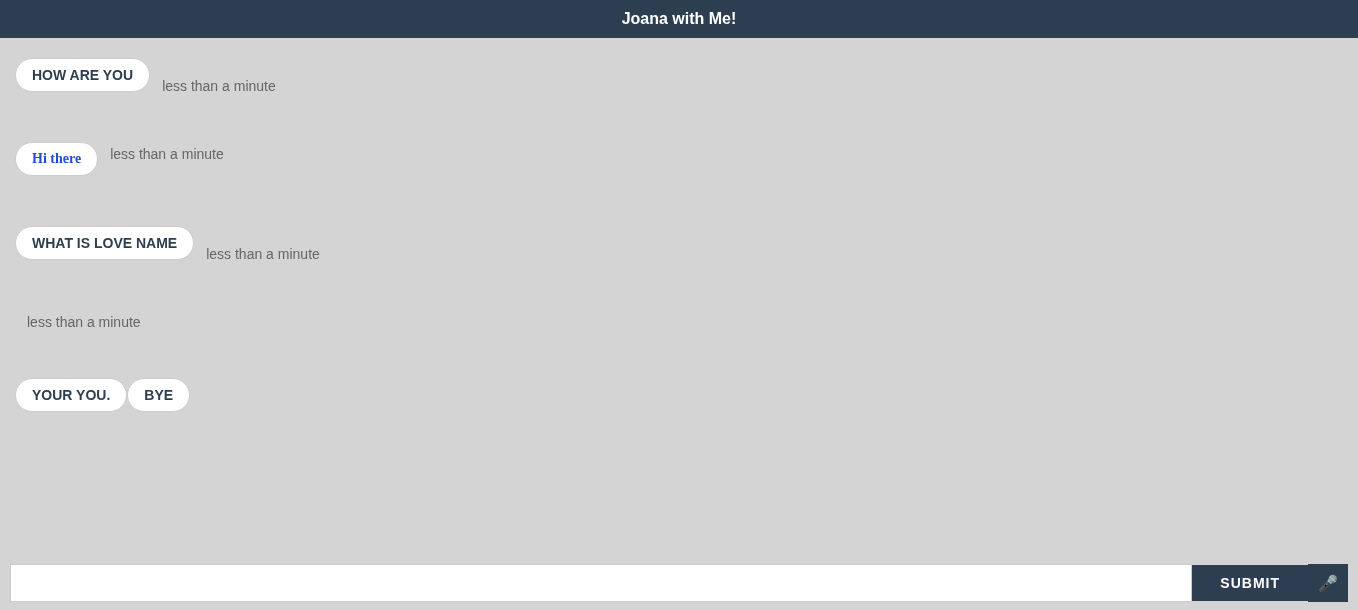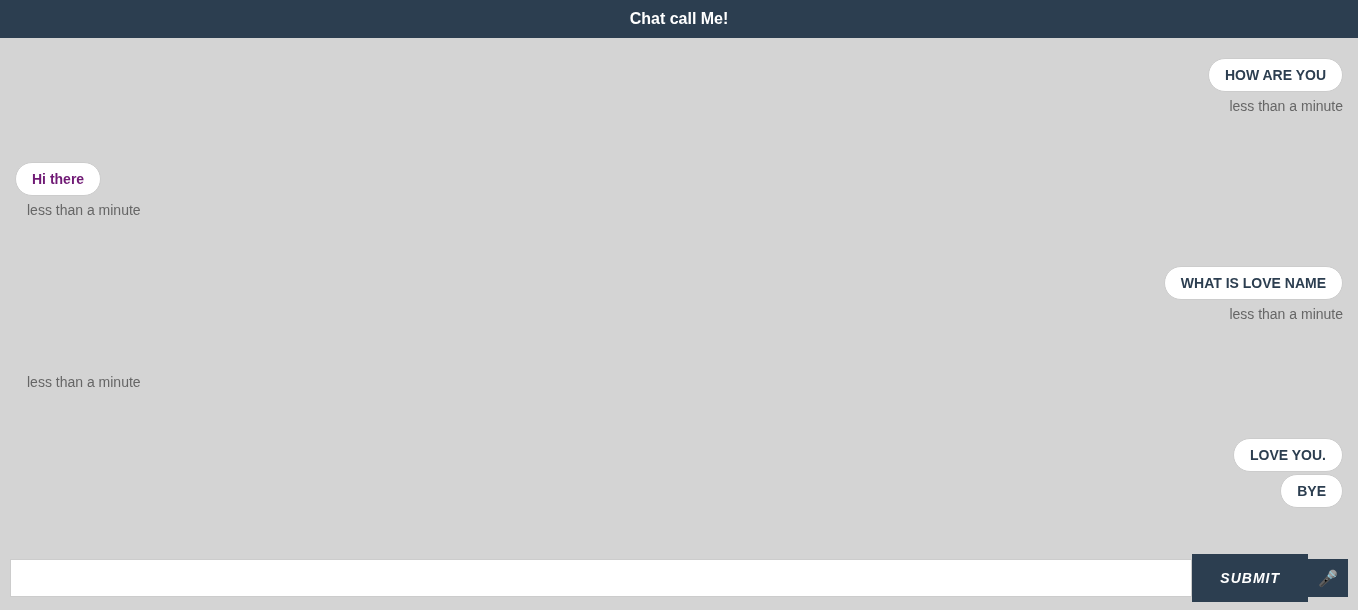--- a/index.html
+++ b/index.html
@@ -42,21 +42,21 @@
     .chat-area::-webkit-scrollbar-track {
       background: #c8c8c8;
     }
     .chat-area::-webkit-scrollbar-thumb {
       background: #999;
     }
 
     .message-group {
       margin-bottom: 18px;
       display: flex;
-      flex-direction: column;
+      flex-direction: row;
     }
 
     .message-group.right {
       align-items: flex-end;
     }
 
     .message-group.left {
       align-items: flex-start;
     }
 
@@ -71,22 +71,23 @@
     }
 
     .bubble.right {
       background: white;
       color: #2c3e50;
       border: 1px solid #ccc;
     }
 
     .bubble.left {
       background: white;
-      color: #701a75;
+      color: #1d4ed8;
       border: 1px solid #ccc;
+      font-family: Liberation Serif, serif;
     }
 
     .timestamp {
       font-size: 14px;
       color: #666;
       margin-top: 4px;
       padding-left: 12px;
     }
 
     .message-group.right .timestamp {
@@ -117,47 +118,46 @@
       outline: none;
       padding: 0 10px;
       font-size: 14px;
       background: white;
     }
 
     .submit-btn {
       background: #2c3e50;
       color: white;
       border: none;
-      height: 48px;
+      height: 36px;
       padding: 0 28px;
       font-size: 14px;
       font-weight: bold;
       cursor: pointer;
       letter-spacing: 1px;
-      font-style: italic;
     }
 
     .mic-btn {
       background: #2c3e50;
       color: white;
       border: none;
       height: 38px;
       width: 40px;
       cursor: pointer;
       font-size: 16px;
       display: flex;
       align-items: center;
       justify-content: center;
     }
   </style>
 </head>
 <body>
 
 <div class="header">
-  <span>Chat call Me!</span>
+  <span>Joana with Me!</span>
 </div>
 
 <div class="chat-area" id="chatArea">
 
 <div class="message-group right">
       <div class="bubble right">HOW ARE YOU</div>
       <div class="timestamp">less than a minute</div>
     </div>
     <div class="spacer"></div>
     <div class="message-group left">
@@ -168,21 +168,21 @@
     <div class="message-group right">
       <div class="bubble right">WHAT IS LOVE NAME</div>
       <div class="timestamp">less than a minute</div>
     </div>
     <div class="spacer"></div>
     <div class="message-group left">
       <div class="timestamp">less than a minute</div>
     </div>
     <div class="spacer"></div>
     <div class="message-group right">
-      <div class="bubble right">LOVE YOU.</div>
+      <div class="bubble right">YOUR YOU.</div>
       <div class="bubble right">BYE</div>
     </div>
   </div>
 
 <div class="input-area">
   <input type="text" class="chat-input" placeholder="" style="">
   <button class="submit-btn">SUBMIT</button>
   <button class="mic-btn">
     <span>🎤</span>
   </button>

